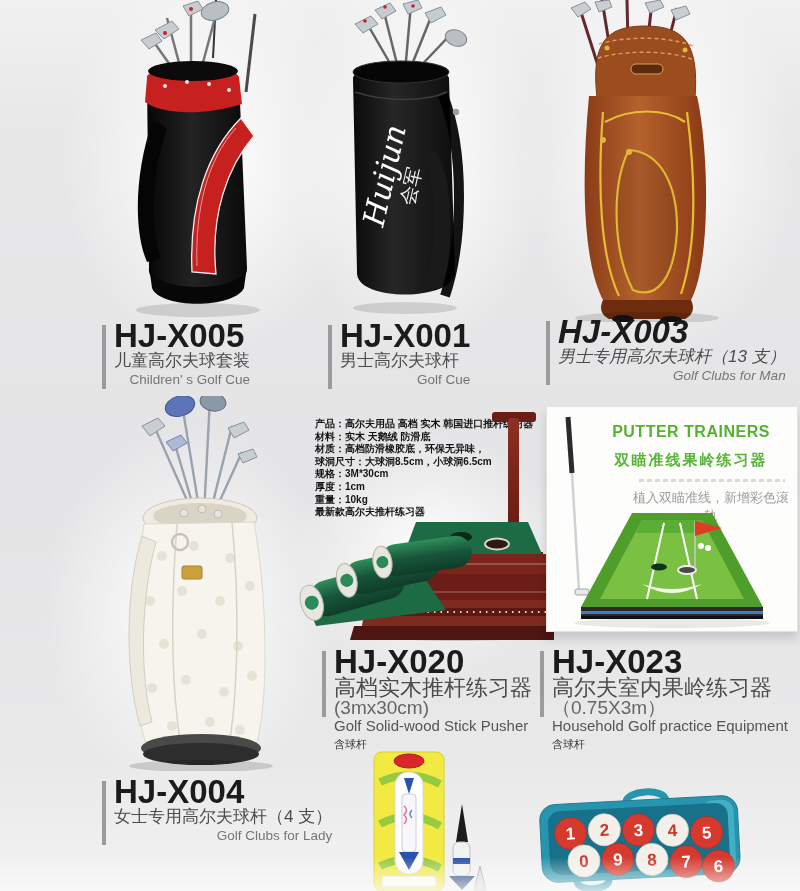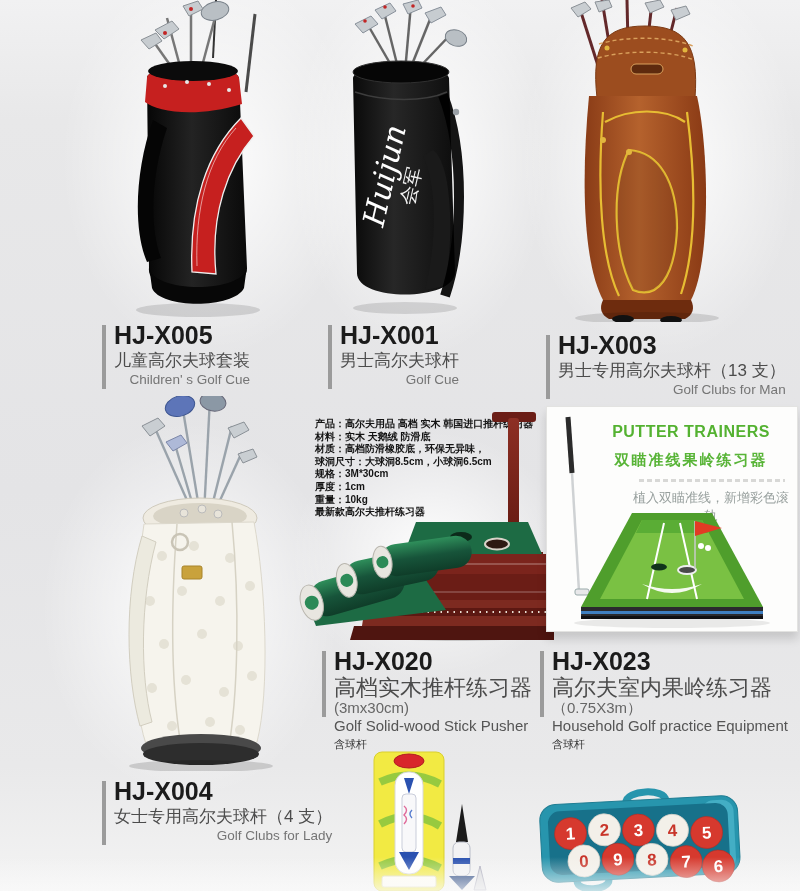--- a/index.html
+++ b/index.html
@@ -4,24 +4,24 @@
 <style>
   html,body{margin:0;padding:0;}
   body{font-family:"Liberation Sans","DejaVu Sans",sans-serif;}
   .page{position:relative;width:800px;height:891px;overflow:hidden;
         background:linear-gradient(180deg,#f1f1f2 0,#e8e8e9 120px,#e4e4e6 55%,#e9e9ea 86%,#f3f3f3 100%);}
   .glow{position:absolute;background:radial-gradient(ellipse at center,rgba(255,255,255,.95) 0%,rgba(255,255,255,0) 70%);pointer-events:none;}
   .photo{position:absolute;}
   
   .plabel{position:absolute;padding-left:12px;}
   .plabel .bar{position:absolute;left:0;top:3px;width:4px;background:#9b9b9b;}
-  .code{font-size:25px;font-weight:bold;color:#1b1b1b;letter-spacing:0;line-height:27px;}
+  .code{font-size:33px;font-weight:bold;color:#1b1b1b;letter-spacing:0;line-height:27px;}
   .cn{font-size:17px;color:#4c4c4c;line-height:21px;margin-top:1px;}
   .cn2{font-size:22px;color:#4c4c4c;line-height:23px;margin-top:1px;}
-  .sz{font-size:15px;color:#666;line-height:18px;}
+  .sz{font-size:19px;color:#666;line-height:18px;}
   .en{font-size:13.5px;color:#757575;line-height:17px;text-align:right;}
   .en2{font-size:15px;color:#555;line-height:18px;}
   .note{font-size:11px;color:#333;line-height:19px;}
   
   .specs{position:absolute;left:315px;top:418px;width:240px;font-size:10px;font-weight:bold;
          color:#141414;line-height:12.6px;white-space:nowrap;}
   
   .poster{position:absolute;left:546px;top:406px;width:250px;height:224px;background:#fdfdfc;
           border:1px solid #e3e3e1;box-shadow:0 7px 9px rgba(0,0,0,.14);}
   .poster .ptitle{position:absolute;left:44px;top:16px;width:200px;text-align:center;
@@ -185,21 +185,21 @@
     <div class="code">HJ-X005</div>
     <div class="cn">儿童高尔夫球套装</div>
     <div class="en">Children' s Golf Cue</div>
   </div>
   <div class="plabel" style="left:328px;top:322px;">
     <div class="bar" style="height:64px;"></div>
     <div class="code">HJ-X001</div>
     <div class="cn">男士高尔夫球杆</div>
     <div class="en">Golf Cue</div>
   </div>
-  <div class="plabel" style="left:546px;top:332px;">
+  <div class="plabel" style="left:546px;top:318px;font-style:italic;">
     <div class="bar" style="height:64px;"></div>
     <div class="code">HJ-X003</div>
     <div class="cn">男士专用高尔夫球杆（13 支）</div>
     <div class="en">Golf Clubs for Man</div>
   </div>
 
   <div class="photo" style="left:82px;top:396px;">
     <svg width="225" height="375" viewBox="0 0 225 375">
       <g>
         <line x1="100" y1="8" x2="118" y2="118" stroke="#9aa3ab" stroke-width="2.4"></line>

